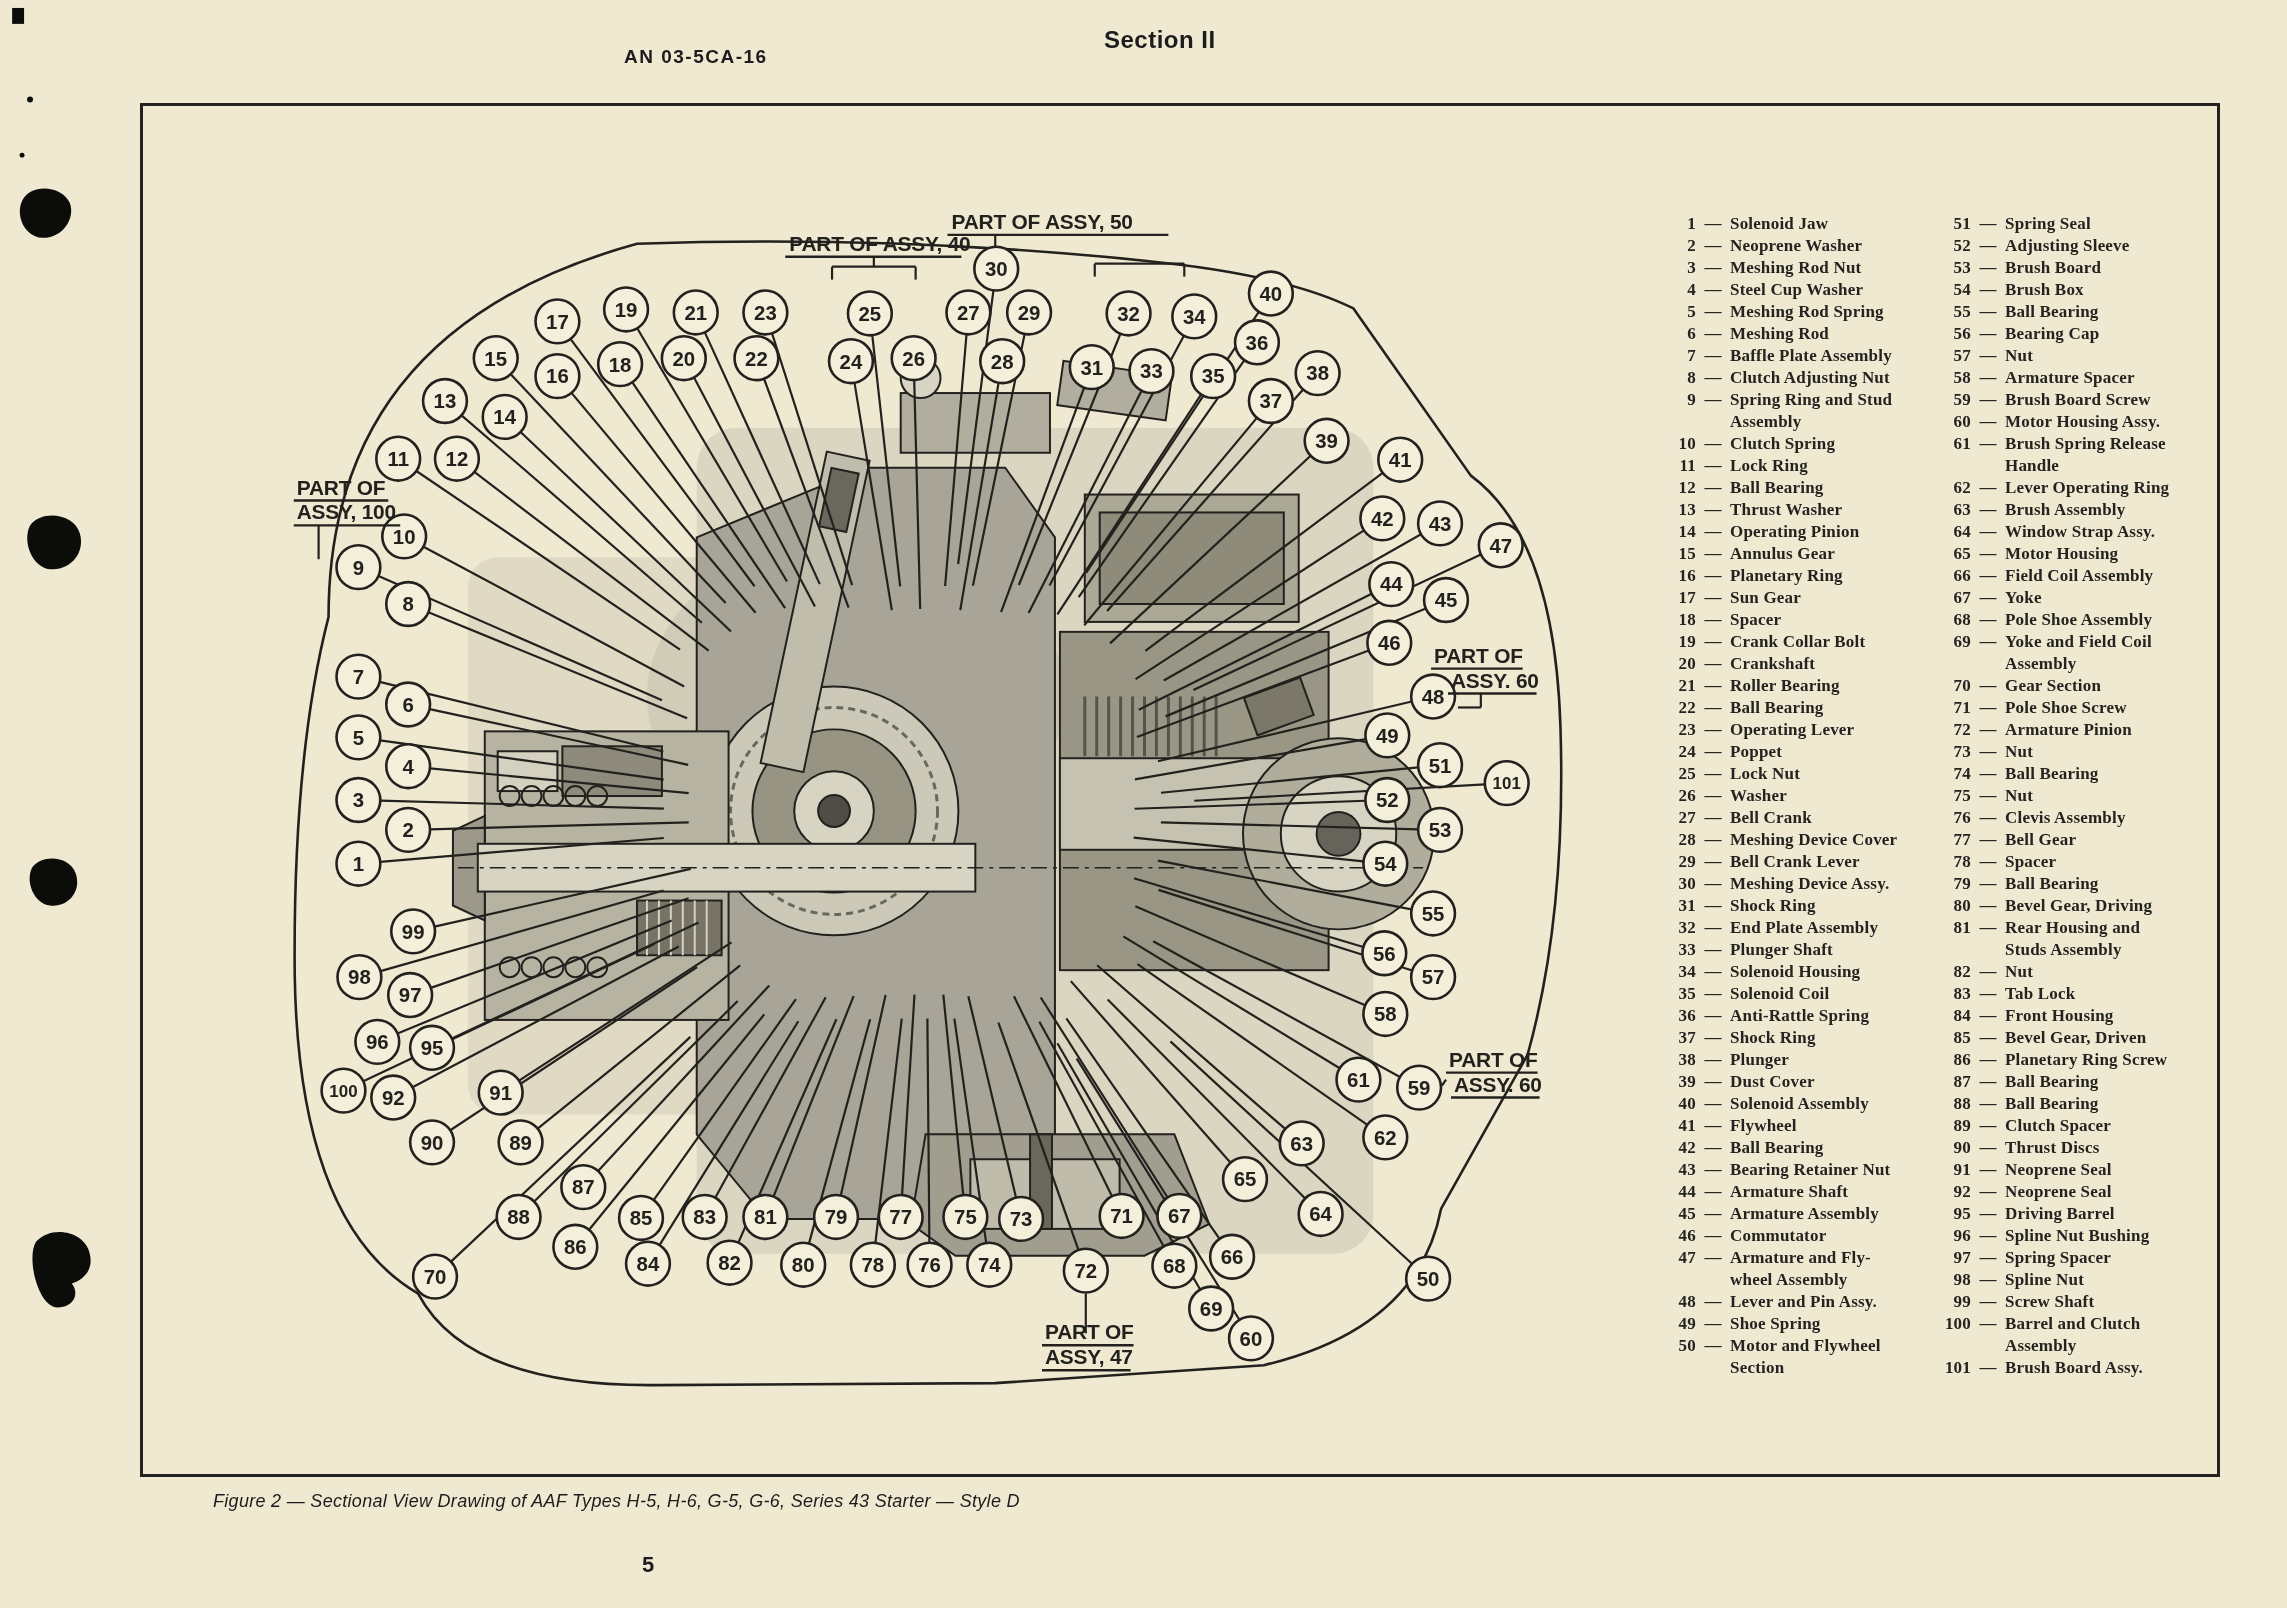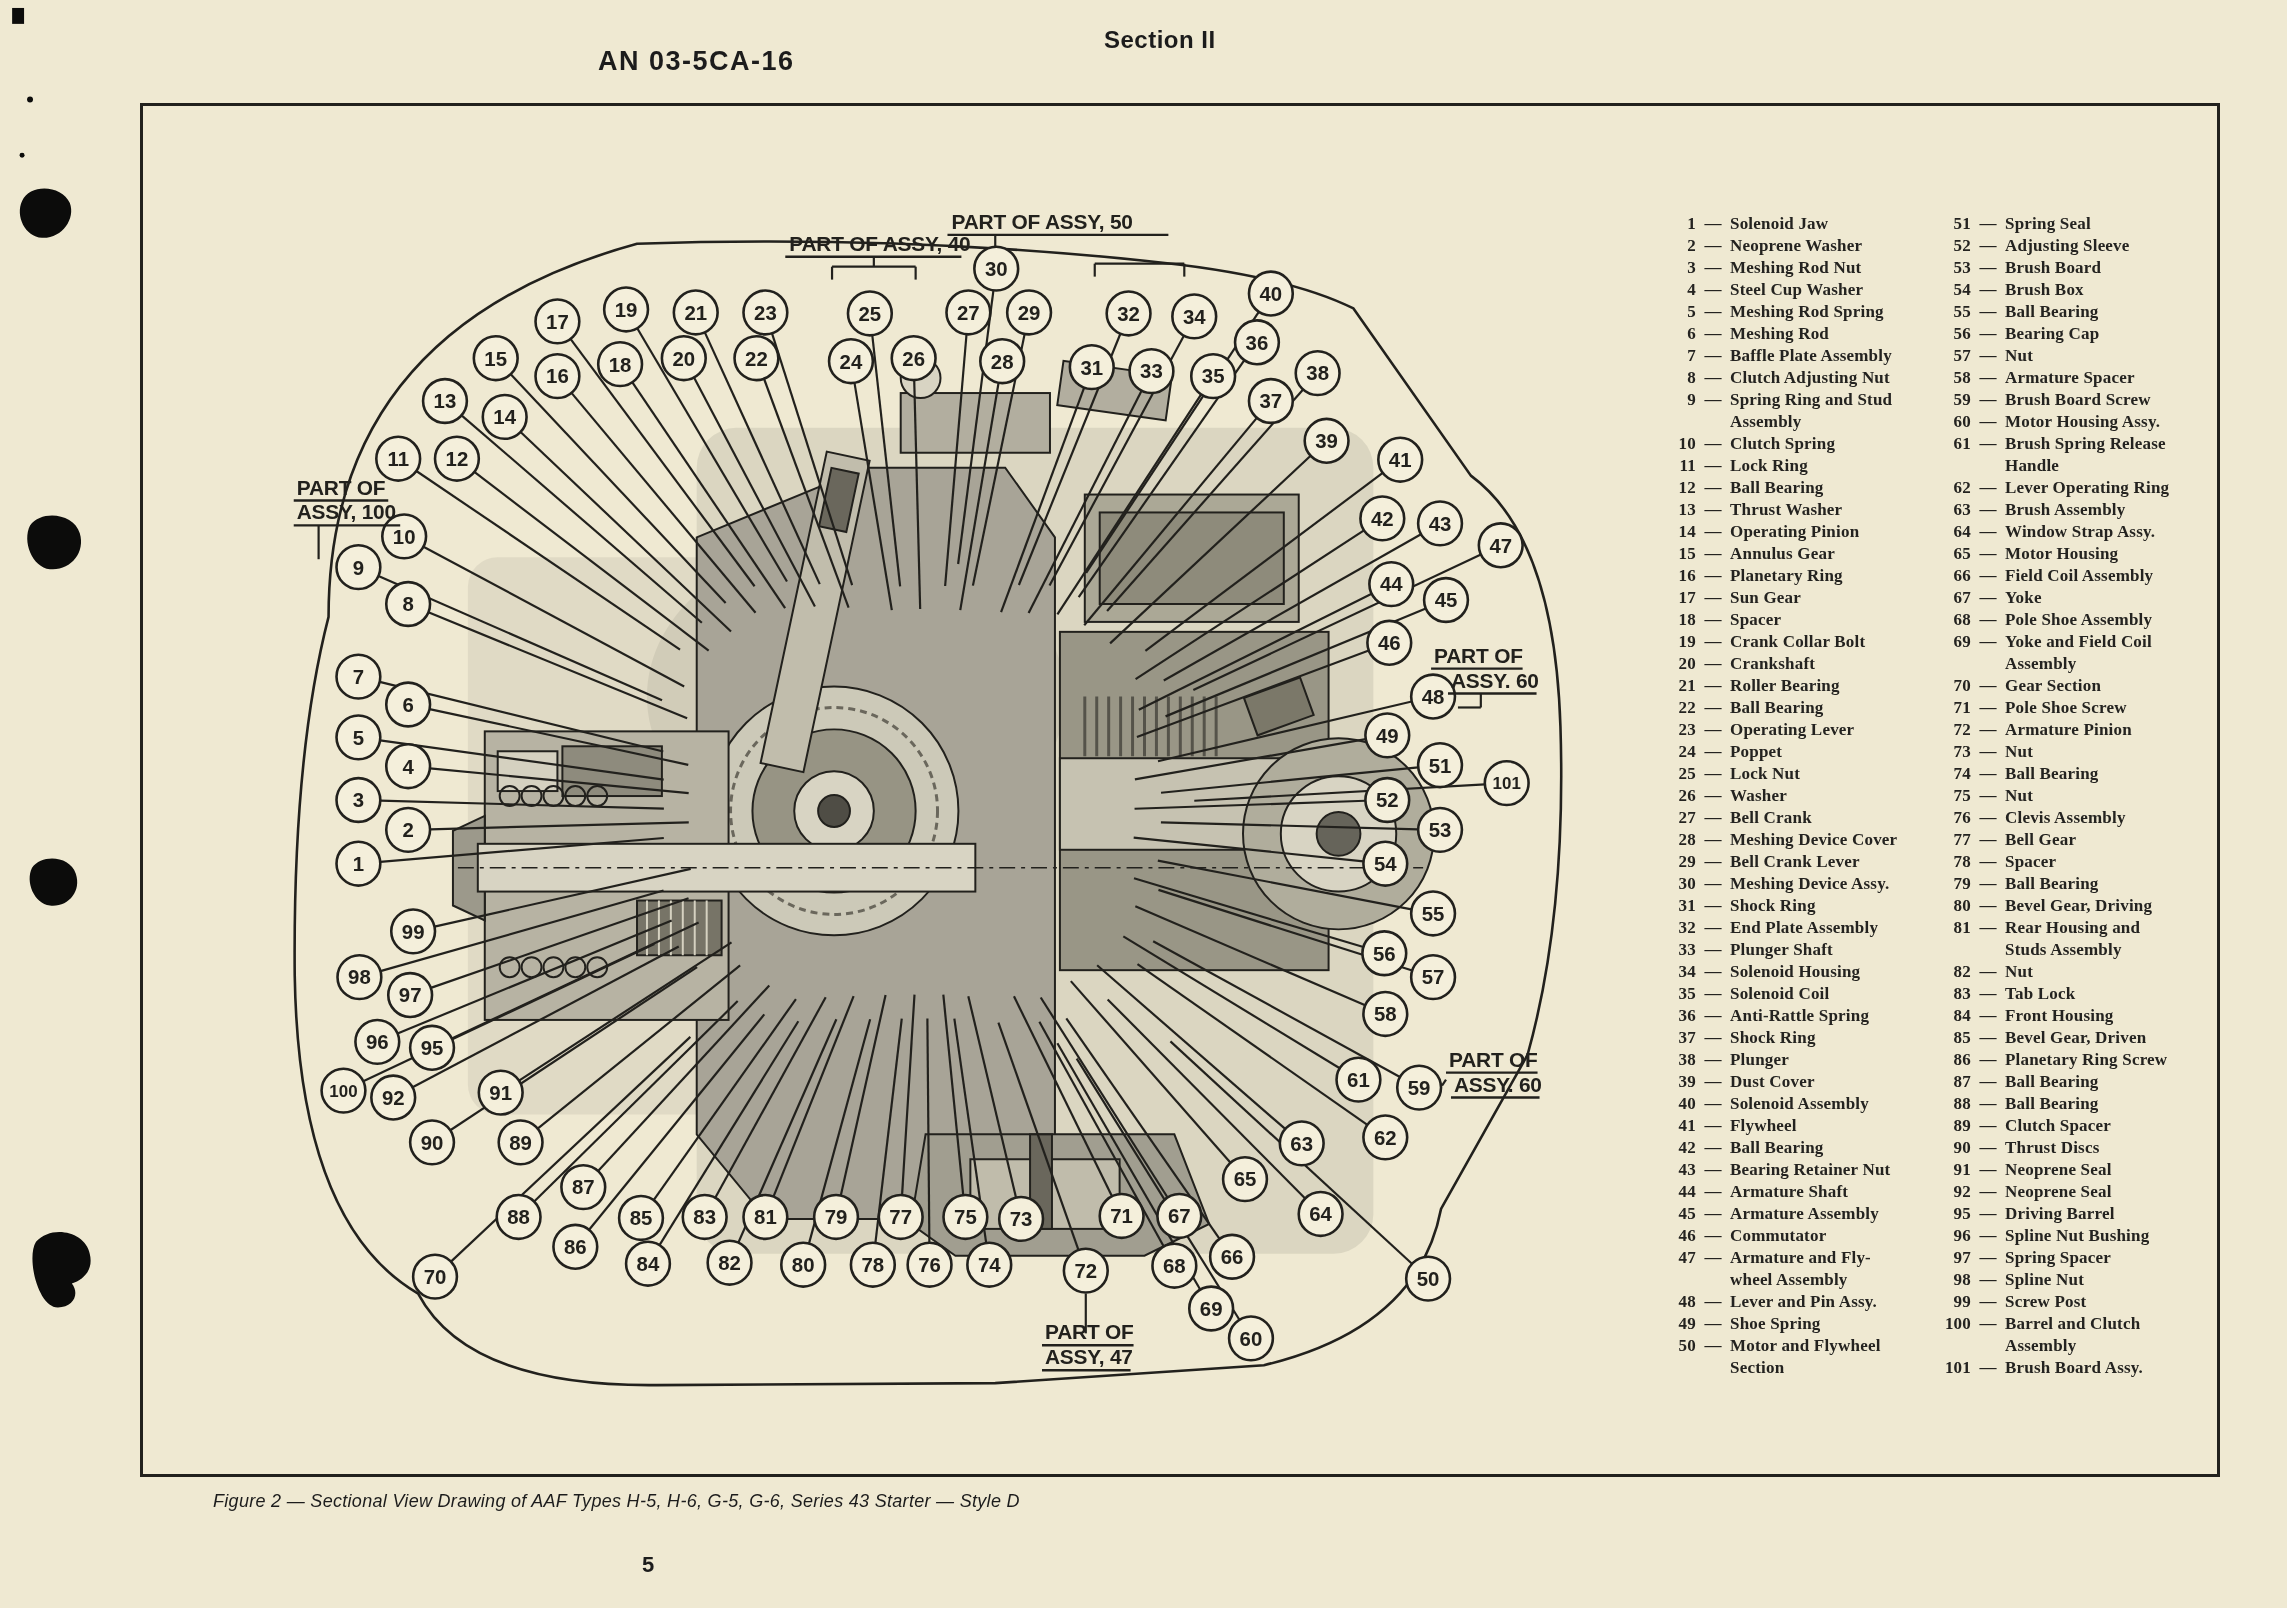--- a/index.html
+++ b/index.html
@@ -5,21 +5,21 @@
   html,body{margin:0;padding:0}
   body{
     width:2288px;height:1609px;position:relative;overflow:hidden;
     background:#efe9d2;color:#1c1c1c;
     font-family:"Liberation Sans",sans-serif;
   }
   .border-box{
     position:absolute;left:140px;top:103px;width:2080px;height:1374px;
     border:3px solid #22211d;background:#f4efdb;box-sizing:border-box;
   }
-  .doc-num{position:absolute;left:598px;top:46px;font-size:27px;font-weight:bold;letter-spacing:1.5px}
+  .doc-num{position:absolute;left:624px;top:46px;font-size:19px;font-weight:bold;letter-spacing:1.5px}
   .section-hdr{position:absolute;left:1104px;top:26px;font-size:24px;font-weight:bold;letter-spacing:0.5px}
   .fig-caption{
     position:absolute;left:213px;top:1491px;font-size:18px;font-weight:normal;font-style:italic;
     letter-spacing:0.3px;white-space:nowrap;
   }
   .page-num{position:absolute;left:642px;top:1552px;font-size:22px;font-weight:bold}
   .pl{
     position:absolute;top:213px;
     font-family:"Liberation Serif",serif;font-weight:bold;font-size:17px;
     line-height:22px;letter-spacing:0.2px;color:#242320;
@@ -954,21 +954,21 @@
       <span class="pl-name">Spring Spacer</span>
     </div>
     <div class="pl-row">
       <span class="pl-num">98</span>
       <span class="pl-dash">—</span>
       <span class="pl-name">Spline Nut</span>
     </div>
     <div class="pl-row">
       <span class="pl-num">99</span>
       <span class="pl-dash">—</span>
-      <span class="pl-name">Screw Post</span>
+      <span class="pl-name">Screw Shaft</span>
     </div>
     <div class="pl-row">
       <span class="pl-num">100</span>
       <span class="pl-dash">—</span>
       <span class="pl-name">Barrel and Clutch
 Assembly</span>
     </div>
     <div class="pl-row">
       <span class="pl-num">101</span>
       <span class="pl-dash">—</span>

